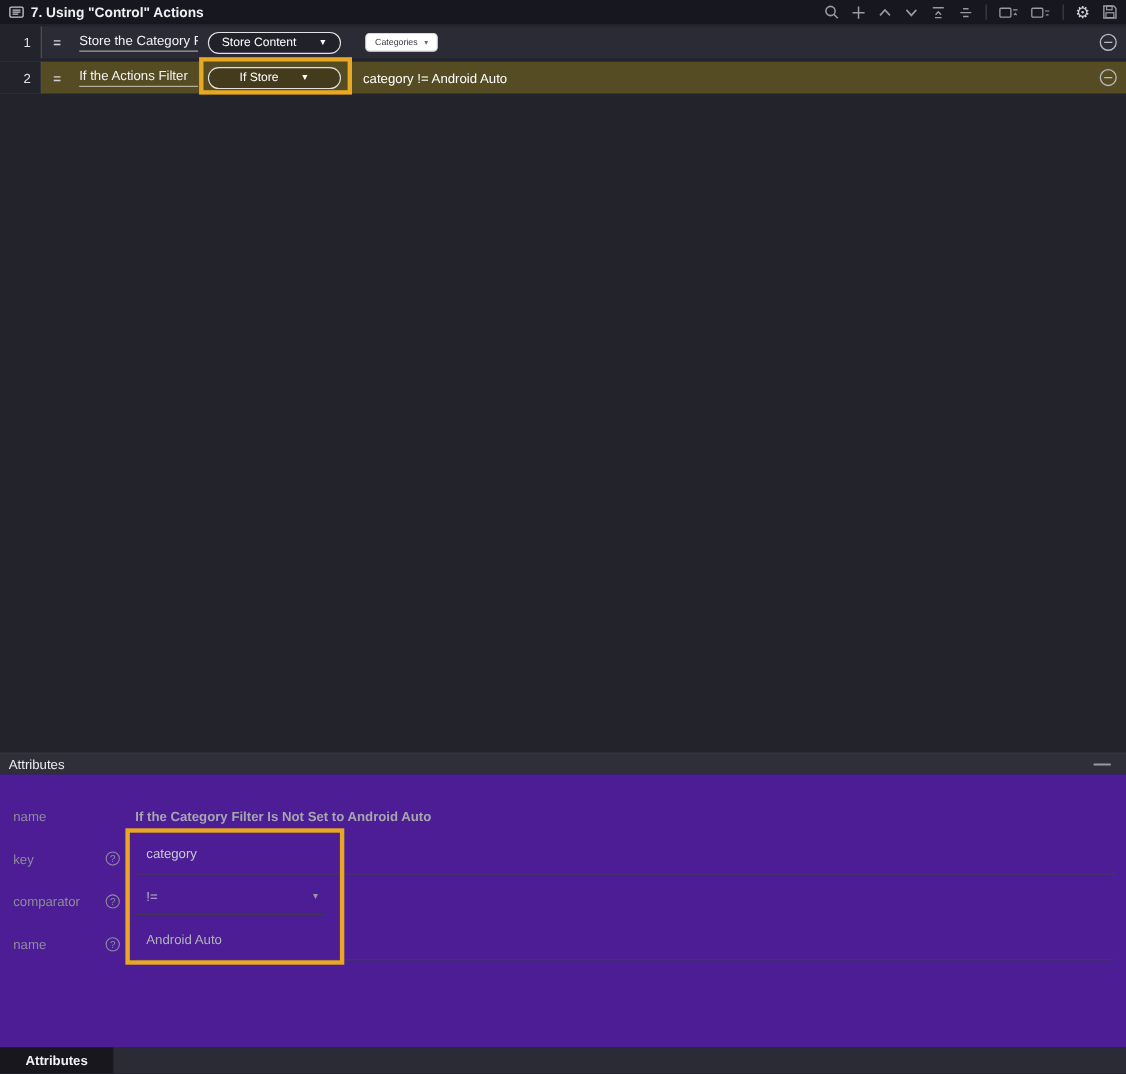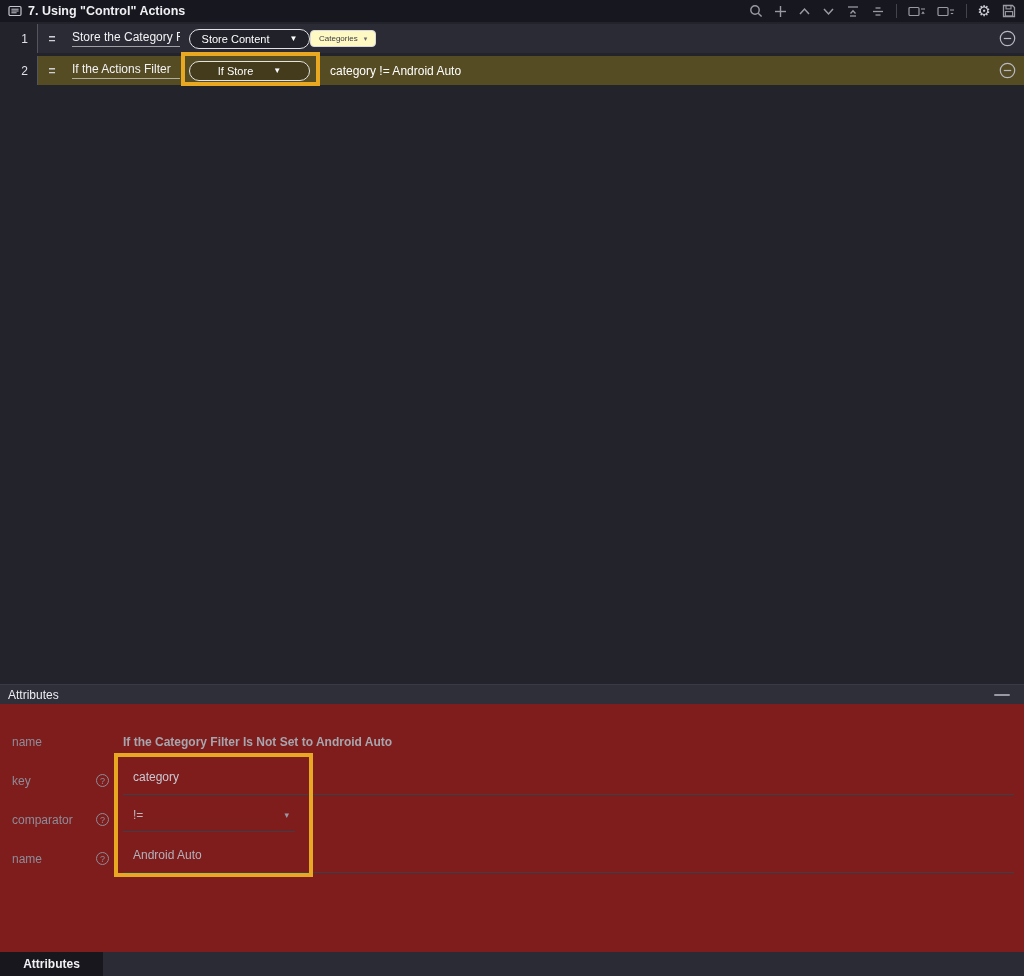--- a/index.html
+++ b/index.html
@@ -47,22 +47,22 @@
   }
   .pill{
     margin-left:9px;width:121px;height:20px;flex:0 0 121px;
     border:1.5px solid #e2e2e6;border-radius:11px;
     background:rgba(0,0,0,0.22);
     display:flex;align-items:center;justify-content:center;gap:20px;
     font-size:11px;color:#fff;cursor:pointer;white-space:nowrap;
   }
   .pill .caret{font-size:8px;line-height:1;}
   .tag{
-    height:17px;padding:0 8px;
-    background:#fef9c3;border-radius:4px;border:1px solid #d7d7dc;
+    margin-left:22px;height:17px;padding:0 8px;
+    background:#ffffff;border-radius:4px;border:1px solid #d7d7dc;
     display:flex;align-items:center;gap:6px;
     font-size:8px;color:#3a3a44;cursor:pointer;
   }
   .tag .caret{font-size:7px;color:#6a6a74;}
   .step-summary{margin-left:20px;font-size:12px;color:#ffffff;white-space:nowrap;}
   .minus-wrap{margin-left:auto;margin-right:8px;color:#b9b9c3;display:flex;align-items:center;cursor:pointer;}
   
   .annotation{
     position:absolute;border:4px solid var(--annotation);
     pointer-events:none;z-index:5;
@@ -72,21 +72,21 @@
   .attr-header{
     flex:0 0 20px;height:20px;background:#2f2f3a;
     display:flex;align-items:center;padding:0 14px 0 8px;
     border-top:1px solid #3a3a46;
   }
   .attr-header .label{font-size:12px;color:#ececf1;}
   .minimize{margin-left:auto;width:16px;height:8px;display:flex;align-items:center;cursor:pointer;}
   .minimize i{display:block;width:16px;height:2px;background:#9a9aa4;border-radius:1px;}
   
   .attr-panel{
-    flex:0 0 248px;height:248px;background:#7f1d1d;position:relative;
+    flex:0 0 248px;height:248px;background:#4c1d95;position:relative;
     padding-top:18px;
   }
   .field{
     height:39px;display:flex;align-items:center;padding:0 10px 0 12px;
   }
   .field .flabel{width:84px;flex:0 0 84px;font-size:12px;color:#8d8d99;}
   .helpcell{width:27px;flex:0 0 27px;display:flex;align-items:center;}
   .help{
     width:13px;height:13px;border:1px solid #8d8d99;border-radius:50%;
     color:#8d8d99;font-size:9px;display:flex;align-items:center;justify-content:center;

